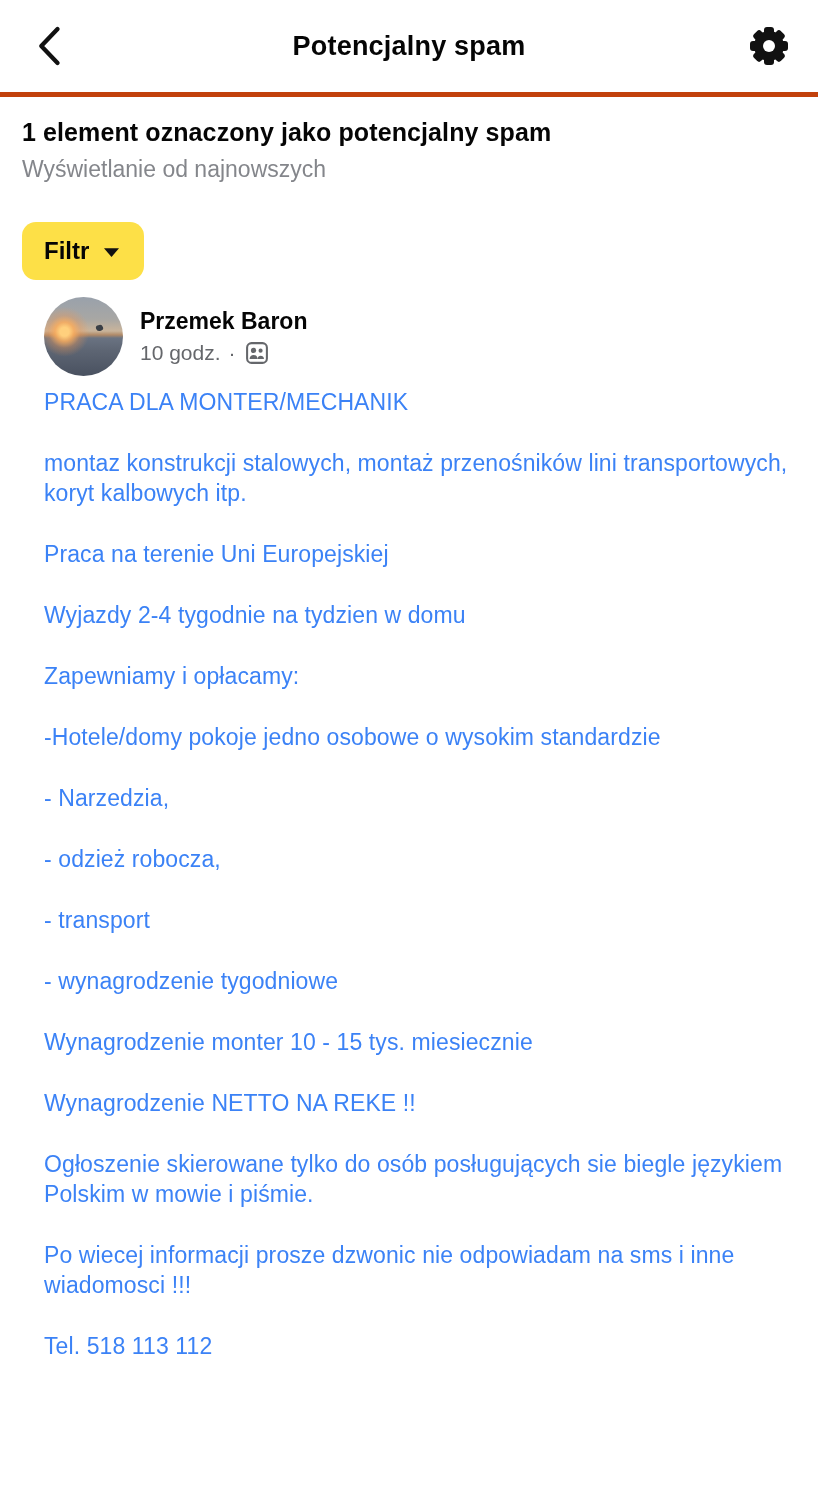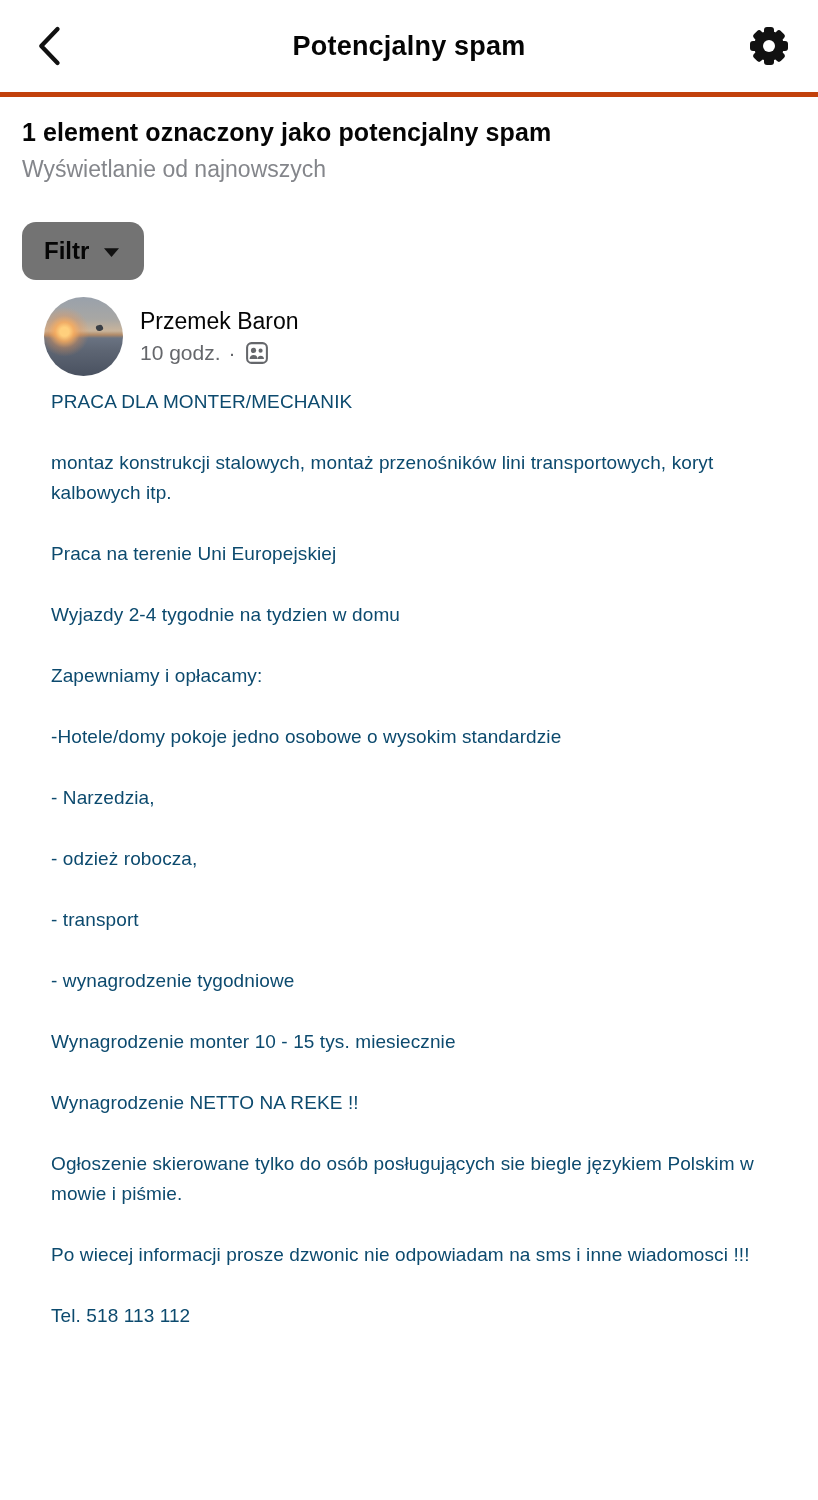--- a/index.html
+++ b/index.html
@@ -84,21 +84,21 @@
     font-size: 23px;
     color: #84868b;
   }
 
   
   .filter-pill {
     display: inline-flex;
     align-items: center;
     gap: 14px;
     margin: 39px 0 0 22px;
-    background: #737373;
+    background: #fde047;
     border: none;
     border-radius: 14px;
     padding: 15px 24px 15px 22px;
     font-family: inherit;
     font-size: 24px;
     font-weight: 700;
     color: #050505;
     cursor: pointer;
   }
   .filter-caret { display: inline-flex; margin-top: 3px; }
@@ -125,41 +125,40 @@
     content: "";
     position: absolute;
     left: 66%; top: 36%;
     width: 7px; height: 6px;
     background: #3a3f46;
     border-radius: 45% 55% 40% 60%;
     transform: rotate(-20deg);
   }
   .post-author {
     font-size: 23px;
-    font-weight: 400;
+    font-weight: 700;
     color: #050505;
   }
   .post-meta {
     display: flex;
     align-items: center;
     gap: 8px;
     margin-top: 6px;
     font-size: 21px;
     color: #65676b;
   }
   .audience-icon { display: inline-flex; color: #65676b; margin-left: 2px; }
 
   .post-body p {
-    font-size: 19px;
+    font-size: 23px;
     line-height: 30px;
-    color: #0c4a6e;
+    color: #3b82f6;
     margin-bottom: 31px;
     max-width: 748px;
     letter-spacing: .1px;
-    margin-left: 7px;
   }
   .post-link {
     font-size: 22.5px;
     line-height: 30px;
     text-decoration: none;
     cursor: pointer;
   }
 </style>
 </head>
 <body>

